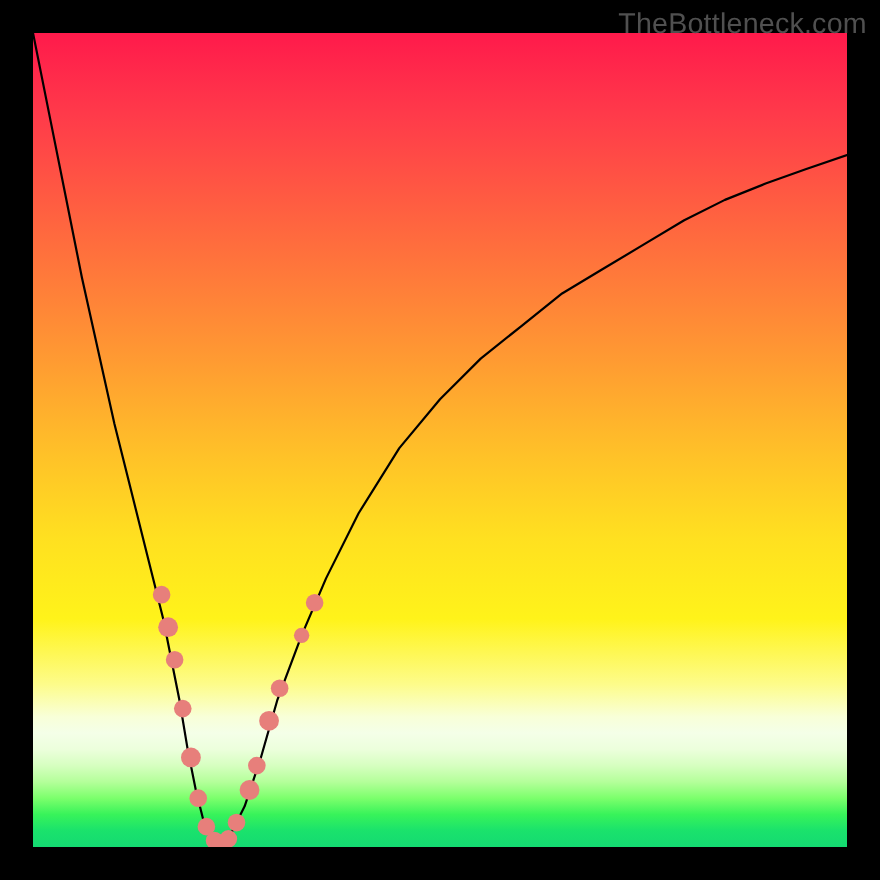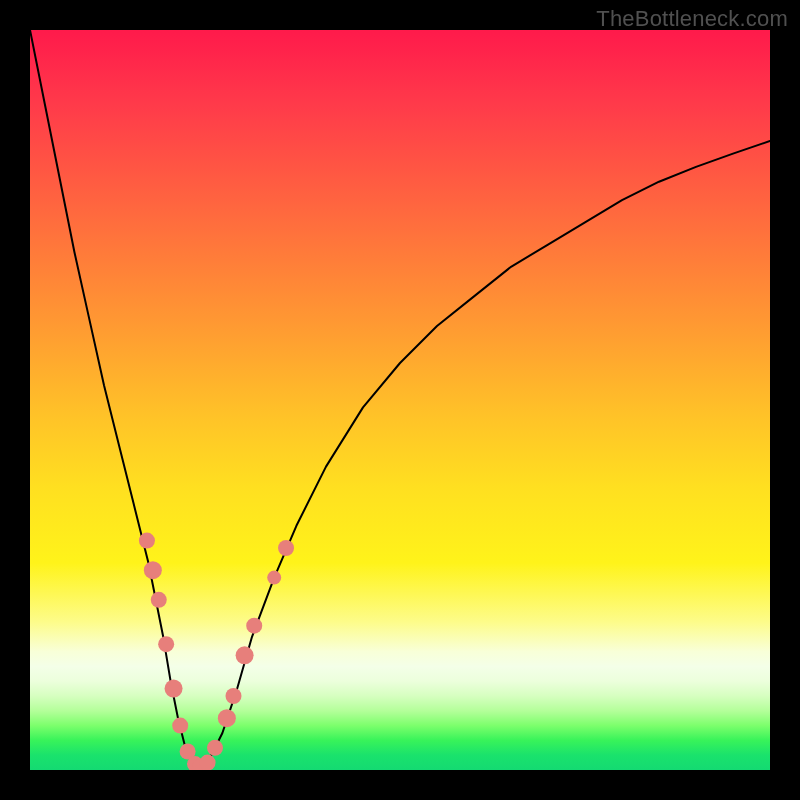--- a/index.html
+++ b/index.html
@@ -22,21 +22,21 @@
     left: 30px;
     top: 30px;
     width: 740px;
     height: 740px;
     box-sizing: border-box;
   }
   .attribution {
     position: absolute;
     top: 6px;
     right: 12px;
-    font-size: 22px;
+    font-size: 26px;
     letter-spacing: 0.2px;
     color: #505050;
     font-weight: 500;
     z-index: 10;
   }
   .gradient {
     position: absolute;
     left: 0;
     top: 0;
     width: 100%;

